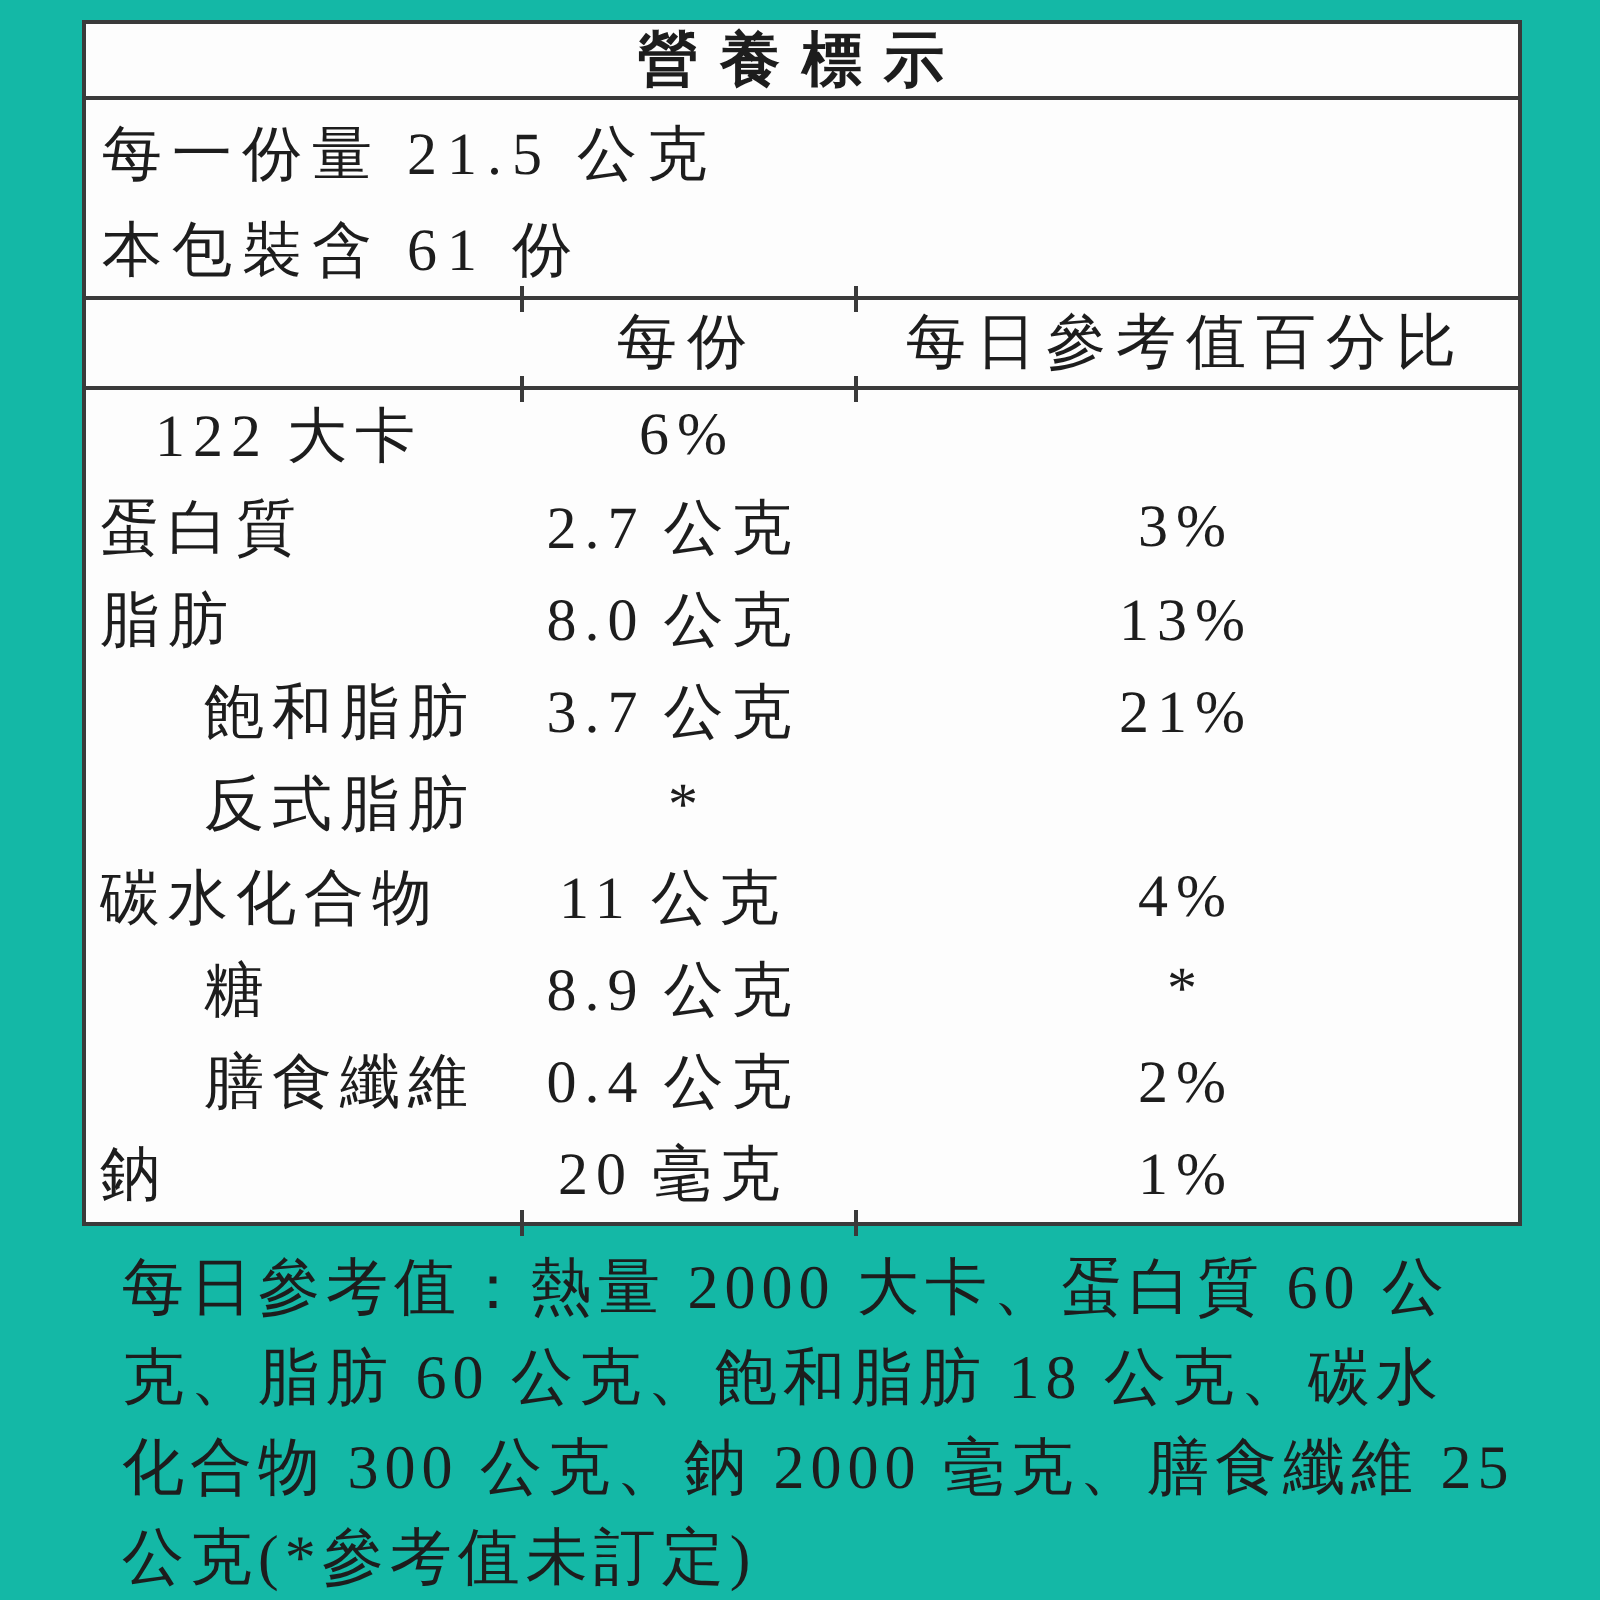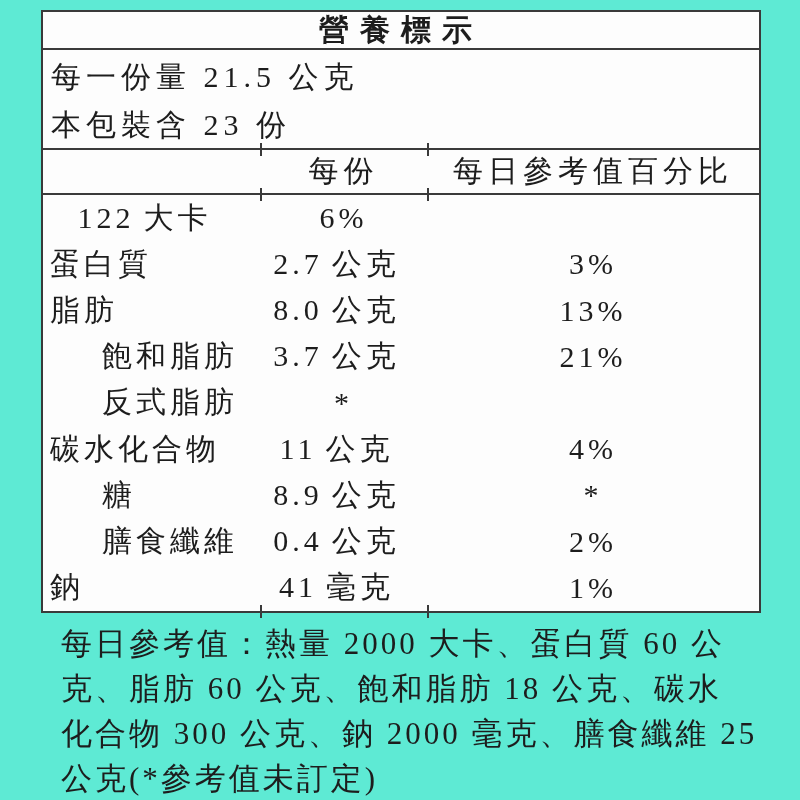--- a/index.html
+++ b/index.html
@@ -1,17 +1,17 @@
 <!DOCTYPE html>
 <html><head>
 <meta charset="utf-8">
 <style>
   html, body { margin:0; padding:0; }
   .page {
-    position:relative; width:800px; height:800px; background:#5eead4;
+    position:relative; width:800px; height:800px; background:#14b8a6;
     font-family:"Liberation Serif","DejaVu Serif",serif; color:#1d1d1d;
     overflow:hidden;
   }
   .nf-table {
     position:absolute; left:41px; top:10px; width:720px; height:603px;
     border:2px solid #3a3a3a; box-sizing:border-box; background:#fdfdfd;
   }
   .title-row {
     height:38px; box-sizing:border-box; border-bottom:2px solid #3a3a3a;
     display:flex; align-items:center; justify-content:center;
@@ -59,21 +59,21 @@
 <body>
 
 <div class="page">
 
   <div class="nf-table">
 
     <div class="title-row">營養標示</div>
 
     <div class="serving">
       <div class="serving-line">每一份量 21.5 公克</div>
-      <div class="serving-line">本包裝含 23 份</div>
+      <div class="serving-line">本包裝含 61 份</div>
     </div>
 
     <div class="header-row">
       <div class="lab"></div>
       <div class="center">每份</div>
       <div class="center">每日參考值百分比</div>
     </div>
 
     <div class="body">
 
@@ -118,21 +118,21 @@
       </div>
 
       <div class="row indent">
         <div class="lab">膳食纖維</div>
         <div class="amt"><span>0.4</span><span class="unit">公克</span></div>
         <div class="dv">2%</div>
       </div>
 
       <div class="row">
         <div class="lab">鈉</div>
-        <div class="amt"><span>41</span><span class="unit">毫克</span></div>
+        <div class="amt"><span>20</span><span class="unit">毫克</span></div>
         <div class="dv">1%</div>
       </div>
 
     </div>
 
     <div class="tick d1 l1"></div>
     <div class="tick d2 l1"></div>
     <div class="tick d1 l2"></div>
     <div class="tick d2 l2"></div>
     <div class="tick d1 l3"></div>

